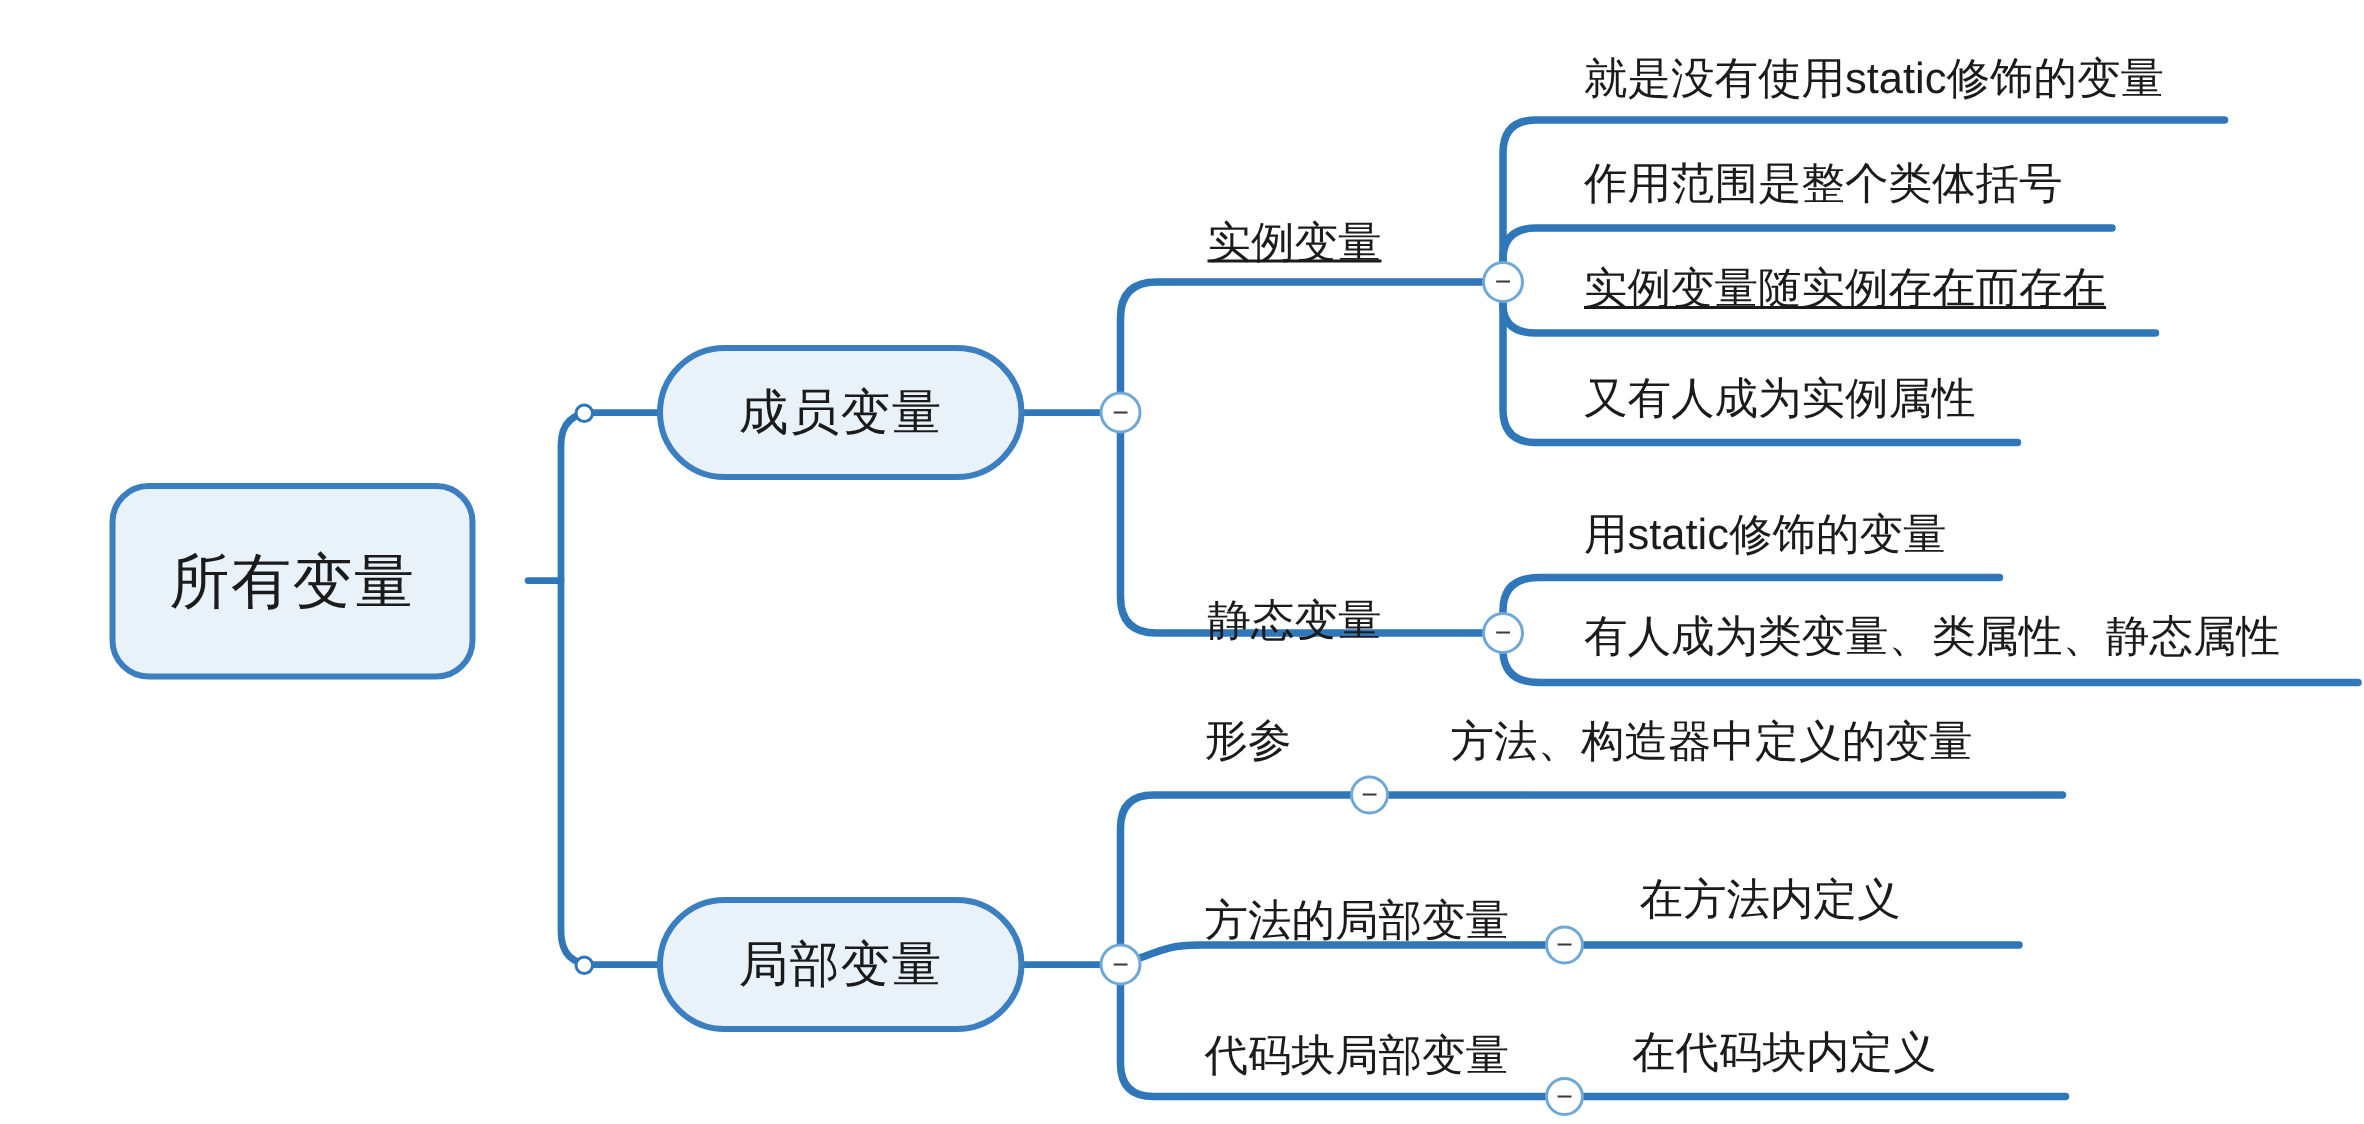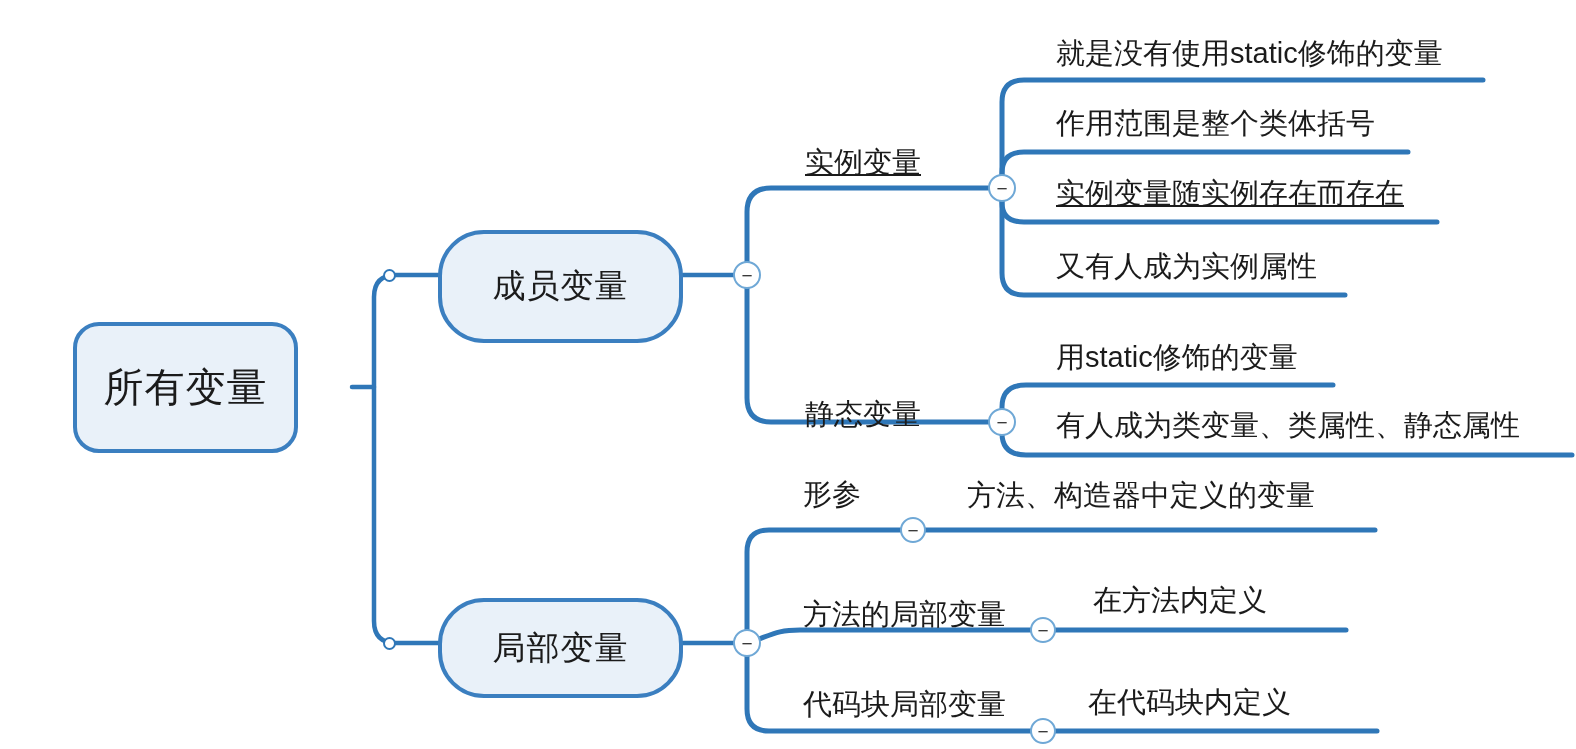--- a/index.html
+++ b/index.html
@@ -71,25 +71,25 @@
   <path d="M925 530 H1375"></path>
   <path d="M759 639 C775 633 781 630 800 630 H1031"></path>
   <path d="M1055 630 H1346"></path>
   <path d="M747 656 V709 Q747 731 769 731 H1031"></path>
   <path d="M1055 731 H1377"></path>
 </svg>
 
 <div class="dot" style="left:383px; top:269px;"></div>
 <div class="dot" style="left:383px; top:637px;"></div>
 
-<div class="pill root-node" style="left:73px; top:322px; width:225px; height:131px;">所有变量</div>
+<div class="pill root-node" style="left:73px; top:322px; width:244px; height:131px;">所有变量</div>
 
-<div class="pill main-node" style="left:438px; top:230px; width:245px; height:113px;text-align:center;">成员变量</div>
+<div class="pill main-node" style="left:438px; top:230px; width:245px; height:90px;text-align:center;">成员变量</div>
 
-<div class="pill main-node" style="left:438px; top:598px; width:245px; height:100px;">局部变量</div>
+<div class="pill main-node" style="left:438px; top:598px; width:245px; height:90px;">局部变量</div>
 
 <div class="label" style="left:805px; top:146px;text-decoration:underline;">实例变量</div>
 <div class="label" style="left:805px; top:398px;text-align:right;">静态变量</div>
 
 <div class="label" style="left:1056px; top:37px;">就是没有使用static修饰的变量</div>
 <div class="label" style="left:1056px; top:107px;">作用范围是整个类体括号</div>
 <div class="label" style="left:1056px; top:177px;text-decoration:underline;">实例变量随实例存在而存在</div>
 <div class="label" style="left:1056px; top:250px;">又有人成为实例属性</div>
 
 <div class="label" style="left:1056px; top:341px;">用static修饰的变量</div>

